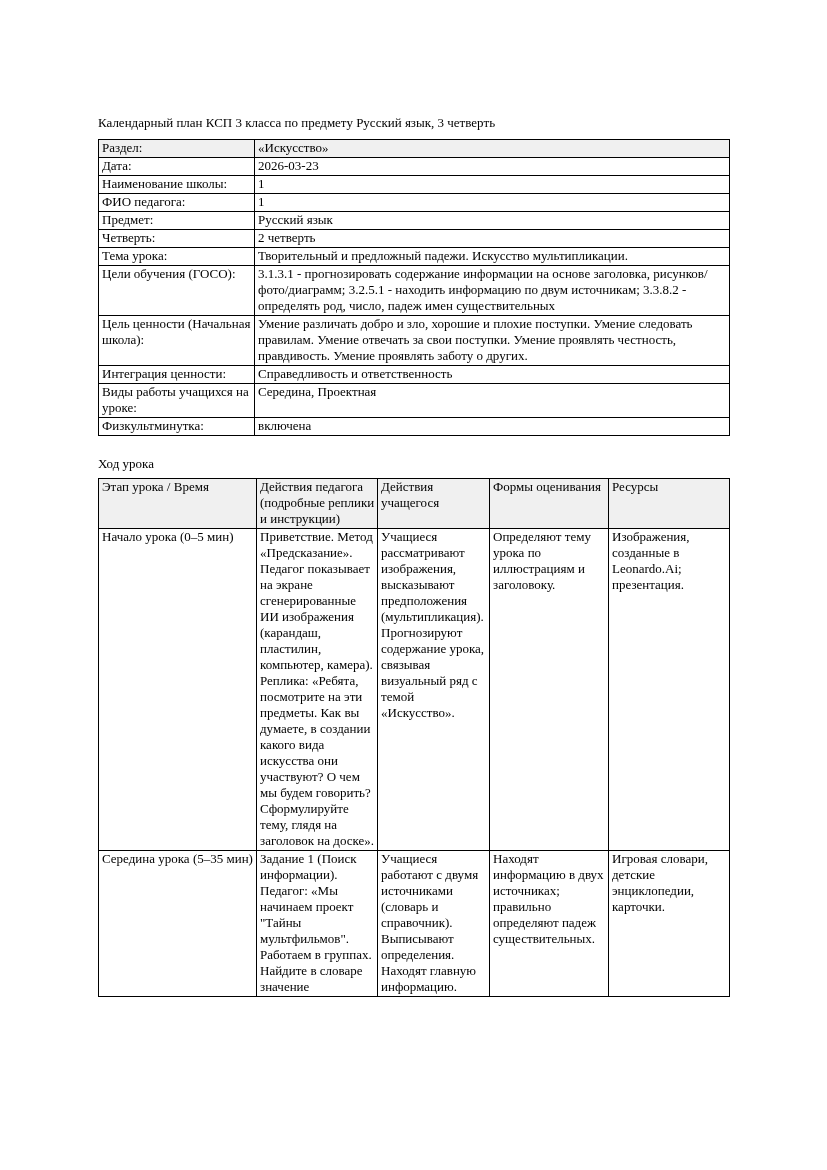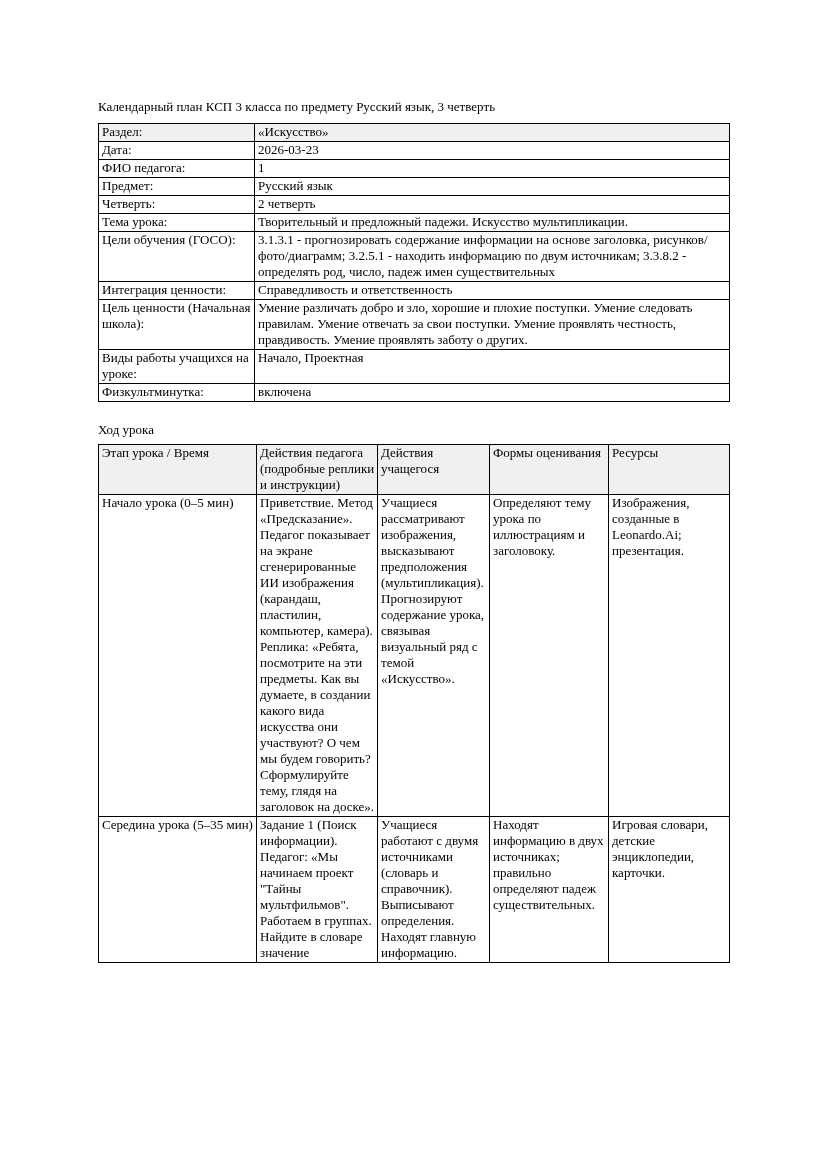--- a/index.html
+++ b/index.html
@@ -8,21 +8,21 @@
     width: 827px;
     height: 1170px;
     font-family: "Liberation Serif", "DejaVu Serif", serif;
     color: #000000;
     position: relative;
     overflow: hidden;
   }
   .page {
     position: absolute;
     left: 98px;
-    top: 99px;
+    top: 115px;
     width: 632px;
   }
   .doc-title {
     font-size: 13px;
     line-height: 16px;
     margin-bottom: 8px;
     white-space: nowrap;
   }
   table {
     border-collapse: collapse;
@@ -61,50 +61,54 @@
     <tbody>
       <tr class="shaded">
         <td>Раздел:</td>
         <td>«Искусство»</td>
       </tr>
       <tr>
         <td>Дата:</td>
         <td>2026-03-23</td>
       </tr>
       <tr>
+        <td>Наименование школы:</td>
+        <td>1</td>
+      </tr>
+      <tr>
         <td>ФИО педагога:</td>
         <td>1</td>
       </tr>
       <tr>
         <td>Предмет:</td>
         <td>Русский язык</td>
       </tr>
       <tr>
         <td>Четверть:</td>
         <td>2 четверть</td>
       </tr>
       <tr>
         <td>Тема урока:</td>
         <td>Творительный и предложный падежи. Искусство мультипликации.</td>
       </tr>
       <tr>
         <td>Цели обучения (ГОСО):</td>
         <td>3.1.3.1 - прогнозировать содержание информации на основе заголовка, рисунков/фото/диаграмм; 3.2.5.1 - находить информацию по двум источникам; 3.3.8.2 - определять род, число, падеж имен существительных</td>
       </tr>
       <tr>
+        <td>Цель ценности (Начальная школа):</td>
+        <td>Умение различать добро и зло, хорошие и плохие поступки. Умение следовать правилам. Умение отвечать за свои поступки. Умение проявлять честность, правдивость. Умение проявлять заботу о других.</td>
+      </tr>
+      <tr>
         <td>Интеграция ценности:</td>
         <td>Справедливость и ответственность</td>
       </tr>
       <tr>
-        <td>Цель ценности (Начальная школа):</td>
-        <td>Умение различать добро и зло, хорошие и плохие поступки. Умение следовать правилам. Умение отвечать за свои поступки. Умение проявлять честность, правдивость. Умение проявлять заботу о других.</td>
-      </tr>
-      <tr>
         <td>Виды работы учащихся на уроке:</td>
-        <td>Начало, Проектная</td>
+        <td>Середина, Проектная</td>
       </tr>
       <tr>
         <td>Физкультминутка:</td>
         <td>включена</td>
       </tr>
     </tbody>
   </table>
 
   <div class="section-heading">Ход урока</div>
 

